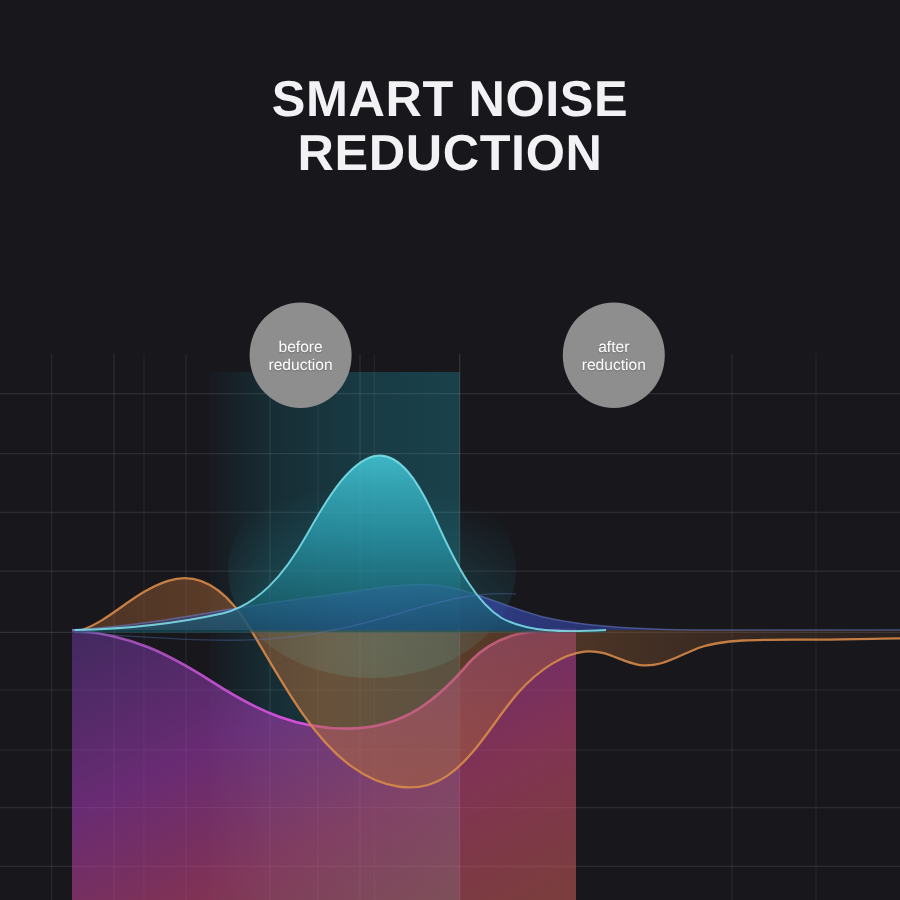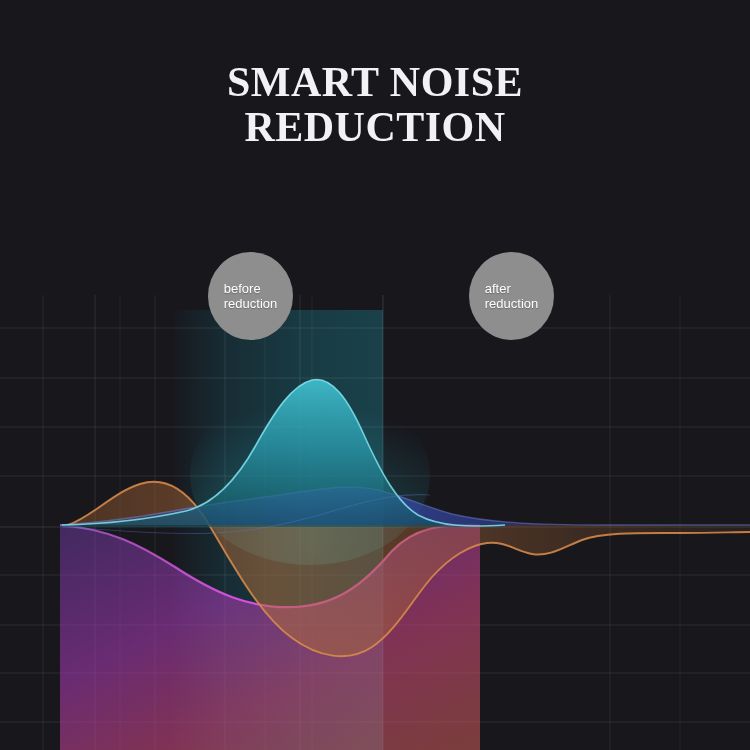--- a/index.html
+++ b/index.html
@@ -25,21 +25,21 @@
     text-align: center;
     z-index: 40;
     pointer-events: none;
   }
   .title-line {
     color: #f2f2f4;
     font-size: 42px;
     font-weight: bold;
     letter-spacing: 0.5px;
     line-height: 1.08;
-    font-family: Liberation Serif, serif;
+    font-family: Liberation Sans, sans-serif;
   }
 
   
   #viz {
     position: absolute;
     left: 0;
     top: 295px;
     width: 750px;
     height: 455px;
     overflow: hidden;
@@ -55,20 +55,21 @@
     background: #8e8e8e;
     display: flex;
     align-items: center;
     justify-content: center;
     z-index: 30;
   }
   .badge-text {
     color: #ffffff;
     font-size: 13px;
     line-height: 1.18;
+    text-align: center;
     font-family: "Liberation Sans", sans-serif;
     white-space: pre-line;
     text-shadow: 0 1px 1px rgba(0,0,0,0.25);
   }
   #badge-before { left: 208px; top: 252px; }
   #badge-after  { left: 469px; top: 252px; }
 </style>
 </head>
 <body>
 

